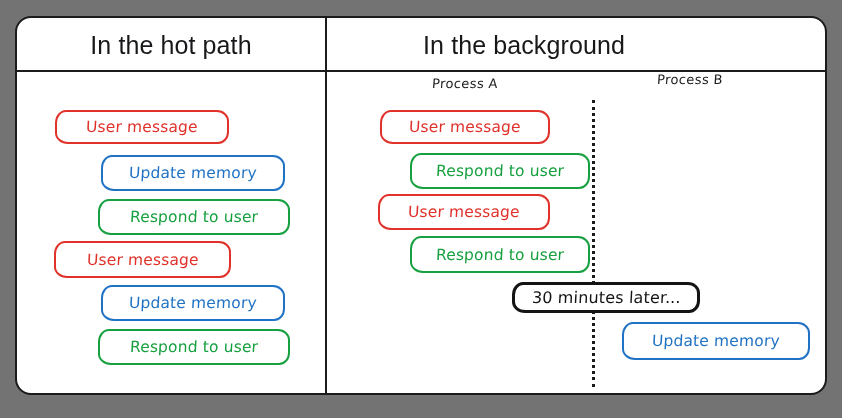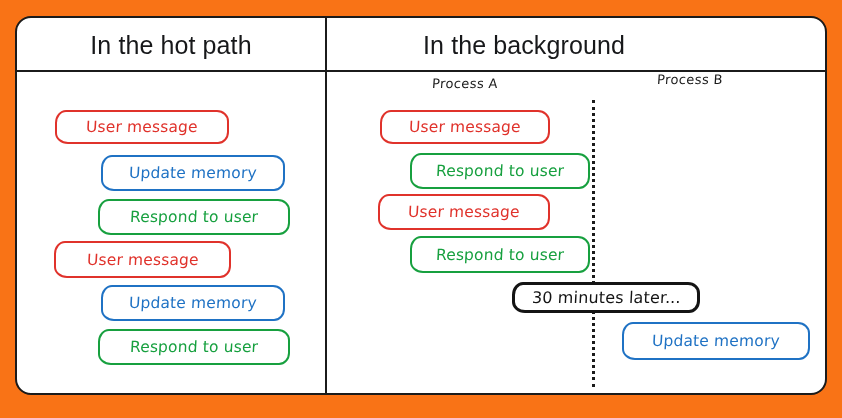--- a/index.html
+++ b/index.html
@@ -11,21 +11,21 @@
     width: 842px;
     height: 418px;
     font-family: "DejaVu Sans", sans-serif;
     overflow: hidden;
   }
 
   #canvas {
     position: relative;
     width: 842px;
     height: 418px;
-    background: #f97316;
+    background: #737373;
   }
 
   
   .frame {
     position: absolute;
     left: 15px;
     top: 16px;
     width: 812px;
     height: 379px;
     border: 2.4px solid #1b1b1b;

